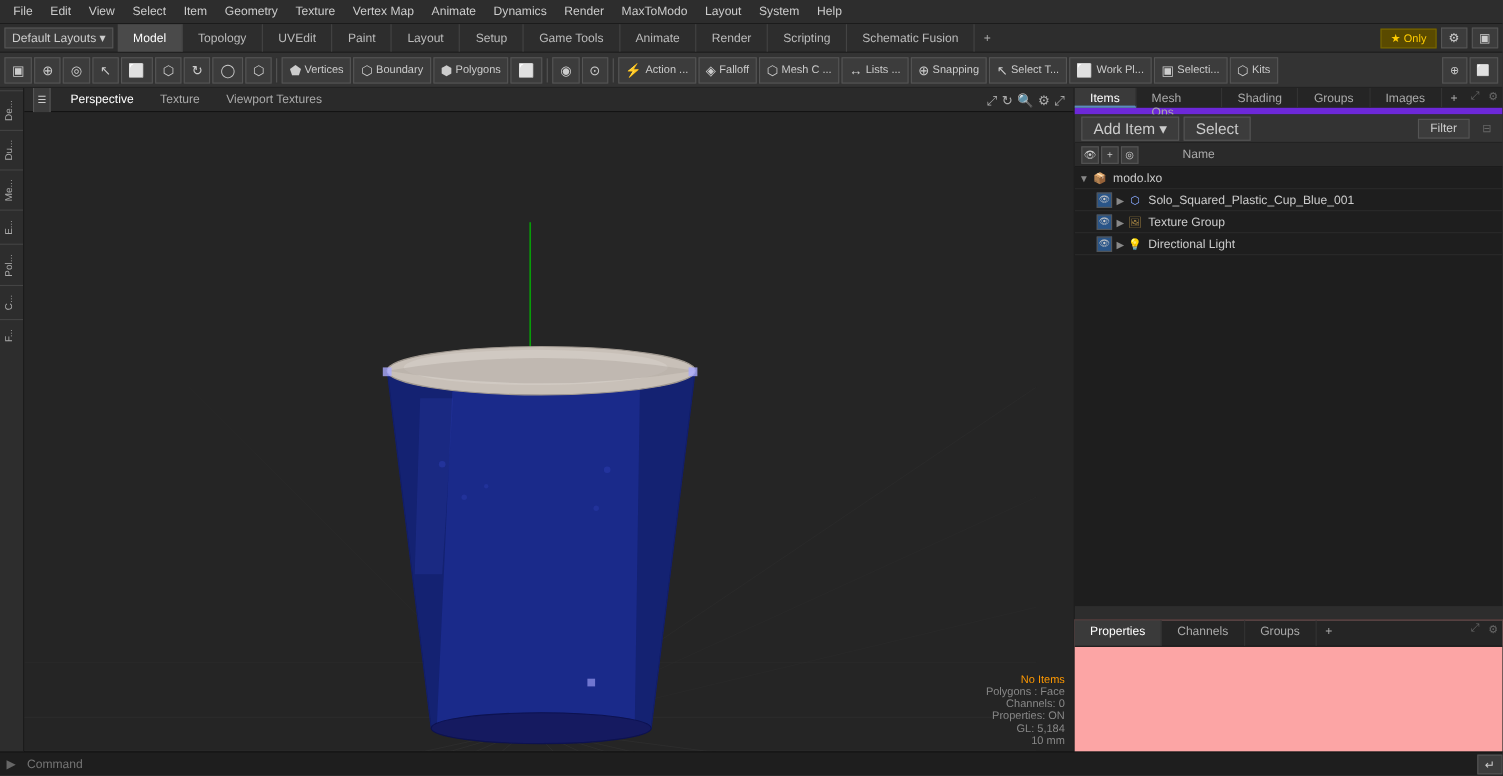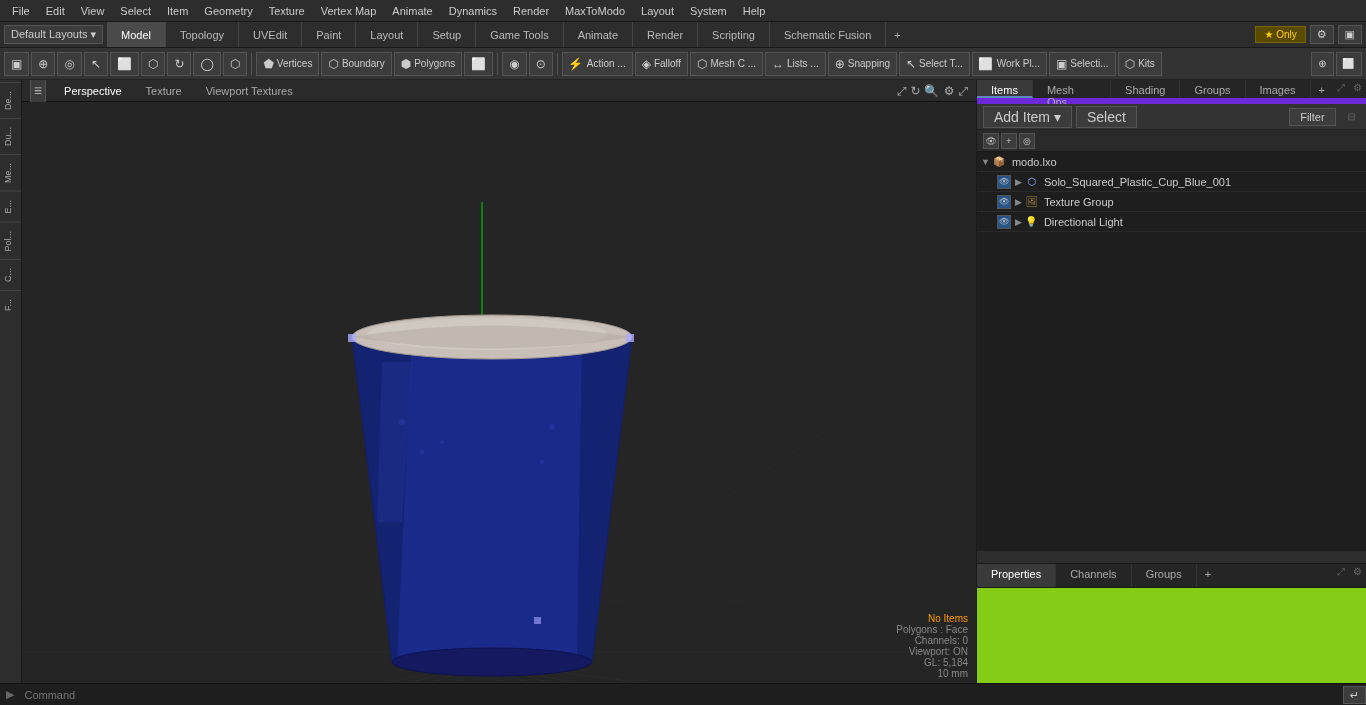--- a/index.html
+++ b/index.html
@@ -69,21 +69,21 @@
 
     
     #items-list { flex: 1; background: #1e1e1e; overflow-y: auto; }
     .list-item { display: flex; align-items: center; height: 20px; padding: 0 4px; border-bottom: 1px solid #2a2a2a; cursor: pointer; }
     .list-item-icon { width: 16px; height: 16px; margin-right: 4px; display: flex; align-items: center; justify-content: center; font-size: 10px; }
     .list-item-eye { width: 14px; height: 14px; background: #3a3a5a; border: 1px solid #555; margin-right: 4px; display: flex; align-items: center; justify-content: center; font-size: 8px; }
     .list-item-label { font-size: 11px; color: #ccc; }
     .expand-arrow { margin-right: 2px; color: #888; font-size: 9px; }
 
     
-    #properties-panel { height: 120px; background: #84cc16; border-top: 1px solid #1a1a1a; margin-top: 12px; }
+    #properties-panel { height: 120px; background: #fca5a5; border-top: 1px solid #1a1a1a; margin-top: 12px; }
     #properties-tabs { display: flex; background: #252525; height: 24px; border-bottom: 1px solid #1a1a1a; }
     .prop-tab { padding: 4px 14px; font-size: 11px; color: #aaa; cursor: pointer; border-right: 1px solid #333; }
     .prop-tab.active { background: #3a3a3a; color: #fff; }
     .prop-tab-add { padding: 4px 8px; color: #aaa; cursor: pointer; }
     #properties-content { padding: 8px; }
 
     
     #items-list::-webkit-scrollbar { width: 8px; }
     #items-list::-webkit-scrollbar-track { background: #1e1e1e; }
     #items-list::-webkit-scrollbar-thumb { background: #555; }
@@ -326,21 +326,21 @@
           <text x="-12" y="15" fill="#aaa" font-size="9">Z</text>
           <text x="-12" y="-32" fill="#aaa" font-size="9">Y</text>
           <text x="32" y="-8" fill="#aaa" font-size="9">X</text>
         </g>
       </svg>
 
       <div id="viewport-status">
         <div class="highlight">No Items</div>
         <div>Polygons : Face</div>
         <div>Channels: 0</div>
-        <div>Viewport: ON</div>
+        <div>Properties: ON</div>
         <div>GL: 5,184</div>
         <div>10 mm</div>
       </div>
     </div>
 
   </div>
 
   <div id="right-panel">
 
     <div id="panel-tabs">
@@ -365,20 +365,21 @@
       <button class="filter-btn">Filter</button>
       <span class="panel-resize-btn" style="margin-left:4px;">⊟</span>
     </div>
 
     <div id="items-list-header">
       <div class="list-header-icons">
         <div class="list-header-icon">👁</div>
         <div class="list-header-icon">+</div>
         <div class="list-header-icon">◎</div>
       </div>
+      <span class="list-header-name">Name</span>
     </div>
 
     <div id="items-list" style="flex:1; overflow-y:auto;">
 
       <div class="list-item" style="padding-left:4px;">
         <span class="expand-arrow">▼</span>
         <span class="list-item-icon">📦</span>
         <span class="list-item-label">modo.lxo</span>
       </div>
 

